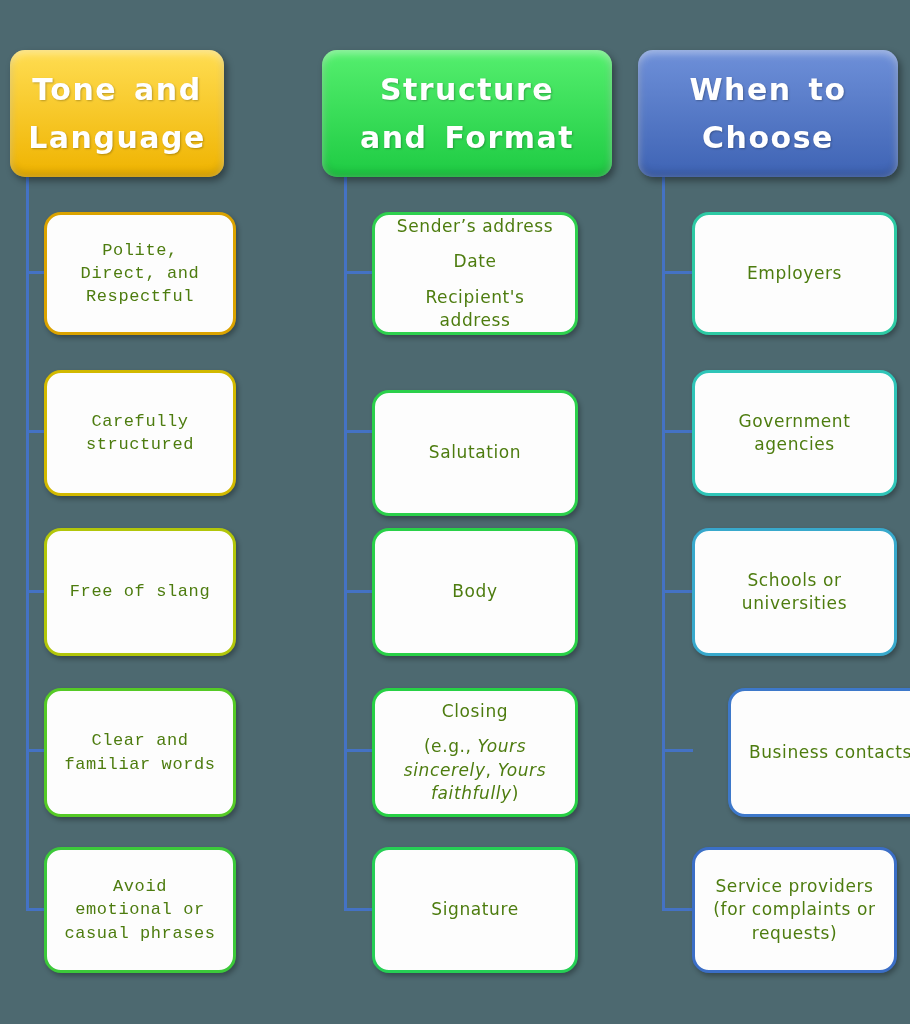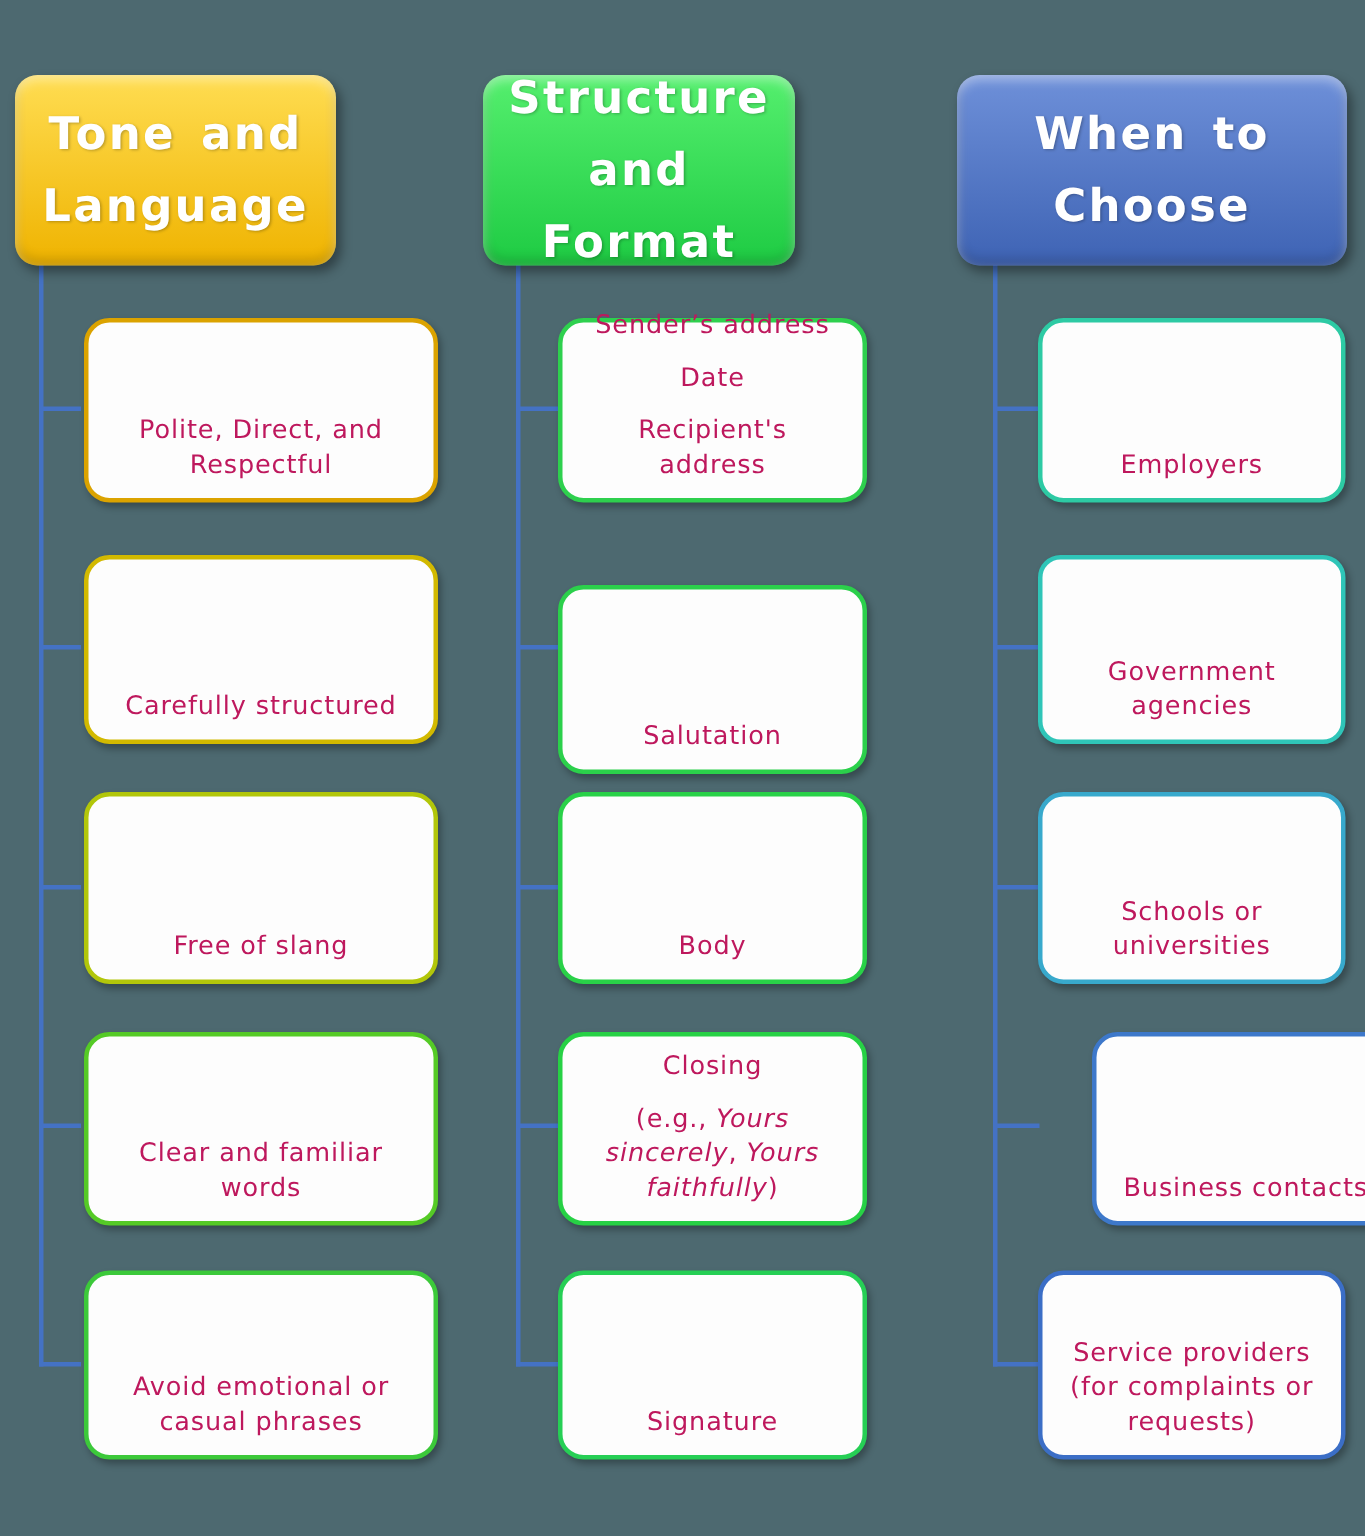--- a/index.html
+++ b/index.html
@@ -49,44 +49,44 @@
     word-spacing: 5px;
     line-height: 1.6;
     padding: 0 20px;
     box-sizing: border-box;
     text-shadow: 1px 1px 2px rgba(0,0,0,0.25);
     box-shadow: inset 0 3px 8px rgba(255,255,255,0.45),
                 inset 0 -4px 8px rgba(0,0,0,0.18),
                 3px 4px 7px rgba(0,0,0,0.38);
   }
   .h1 { left: 10px;  width: 214px; }
-  .h2 { left: 322px; width: 208px; }
+  .h2 { left: 322px; width: 290px; }
   .h3 { left: 638px; width: 260px; }
 
   
   .node {
     position: absolute;
     background: #fdfdfd;
     border: 3px solid #999;
     border-radius: 17px;
     box-sizing: border-box;
     display: flex;
     flex-direction: column;
     align-items: center;
-    justify-content: flex-end;
+    justify-content: center;
     text-align: center;
-    color: #be185d;
+    color: #4d7c0f;
     font-size: 17px;
     letter-spacing: 0.6px;
     padding: 4px 12px;
     box-shadow: 2px 3px 5px rgba(0,0,0,0.30);
   }
   .node p { margin: 6px 0; line-height: 1.36; }
   .node i { font-style: italic; }
-  .col1 { left: 56px;  width: 236px; }
+  .col1 { left: 44px;  width: 192px; font-family: Liberation Mono, monospace; }
   .col2 { left: 372px; width: 206px; }
   .col3 { left: 692px; width: 205px; }
   .r1 { top: 212px; height: 123px; }
   .r2 { top: 370px; height: 126px; }
   .r3 { top: 528px; height: 128px; }
   .r4 { top: 688px; height: 129px; }
   .r5 { top: 847px; height: 126px; }
 </style>
 </head>
 <body style="background: rgb(77, 105, 112);">
@@ -150,21 +150,21 @@
       <p><span>Closing</span></p>
       <p><span>(e.g., </span><i>Yours sincerely</i><span>, </span><i>Yours faithfully</i><span>)</span></p>
     </div>
   <div class="node col2 r5" style="border-color: rgb(38, 207, 85);">
       <p><span>Signature</span></p>
     </div>
 
   <div class="node col3 r1" style="border-color: rgb(45, 202, 164);">
       <p><span>Employers</span></p>
     </div>
-  <div class="node col3 r2" style="border-color: rgb(47, 197, 184); border-radius: 15px;">
+  <div class="node col3 r2" style="border-color: rgb(47, 197, 184);">
       <p><span>Government agencies</span></p>
     </div>
   <div class="node col3 r3" style="border-color: rgb(56, 169, 204);">
       <p><span>Schools or universities</span></p>
     </div>
   <div class="node col3 r4" style="border-color: rgb(61, 120, 202); margin-left: 36px;">
       <p><span>Business contacts</span></p>
     </div>
   <div class="node col3 r5" style="border-color: rgb(59, 110, 198);">
       <p><span>Service providers (for complaints or requests)</span></p>

